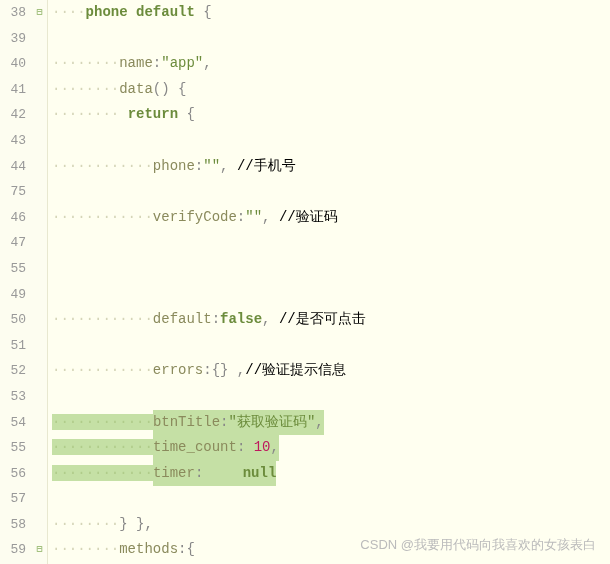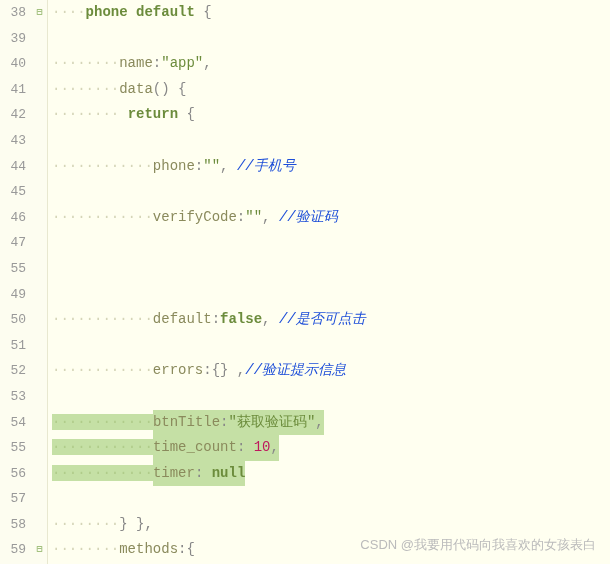--- a/index.html
+++ b/index.html
@@ -56,23 +56,23 @@
     }
     .highlight {
       background: #c5e0a5;
       display: inline-block;
     }
     .kw { color: #6c8c3c; font-weight: bold; }
     .ident { color: #8a8a5c; }
     .str { color: #6c8c3c; }
     .num { color: #be185d; }
     .bool { color: #6c8c3c; font-weight: bold; }
-    .null { color: #6c8c3c; font-weight: bold; }
+    .null { color: #6c8c3c; font-weight: bold; margin-left: 31px; }
     .punct { color: #888; }
-    .comment { color: #1d4ed8; font-style: italic; }
+    .comment { color: #000000; }
     .ws-guide { color: #d5d5b8; }
     .watermark {
       position: absolute;
       bottom: 10px;
       right: 14px;
       color: #bbb;
       font-size: 13px;
       font-family: "Microsoft YaHei", sans-serif;
       pointer-events: none;
     }
@@ -82,21 +82,21 @@
 
 <div class="editor">
   <div class="gutter" id="gutter">
       <div class="gutter-line">38</div>
       <div class="gutter-line">39</div>
       <div class="gutter-line">40</div>
       <div class="gutter-line">41</div>
       <div class="gutter-line">42</div>
       <div class="gutter-line">43</div>
       <div class="gutter-line">44</div>
-      <div class="gutter-line">45</div>
+      <div class="gutter-line">75</div>
       <div class="gutter-line">46</div>
       <div class="gutter-line">47</div>
       <div class="gutter-line">55</div>
       <div class="gutter-line">49</div>
       <div class="gutter-line">50</div>
       <div class="gutter-line">51</div>
       <div class="gutter-line">52</div>
       <div class="gutter-line">53</div>
       <div class="gutter-line">54</div>
       <div class="gutter-line">55</div>

